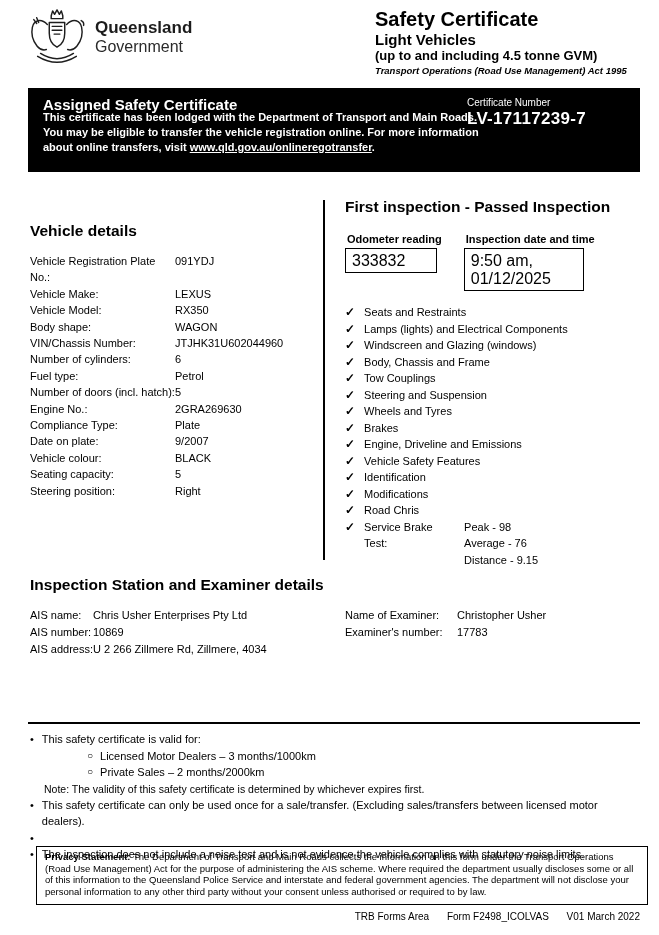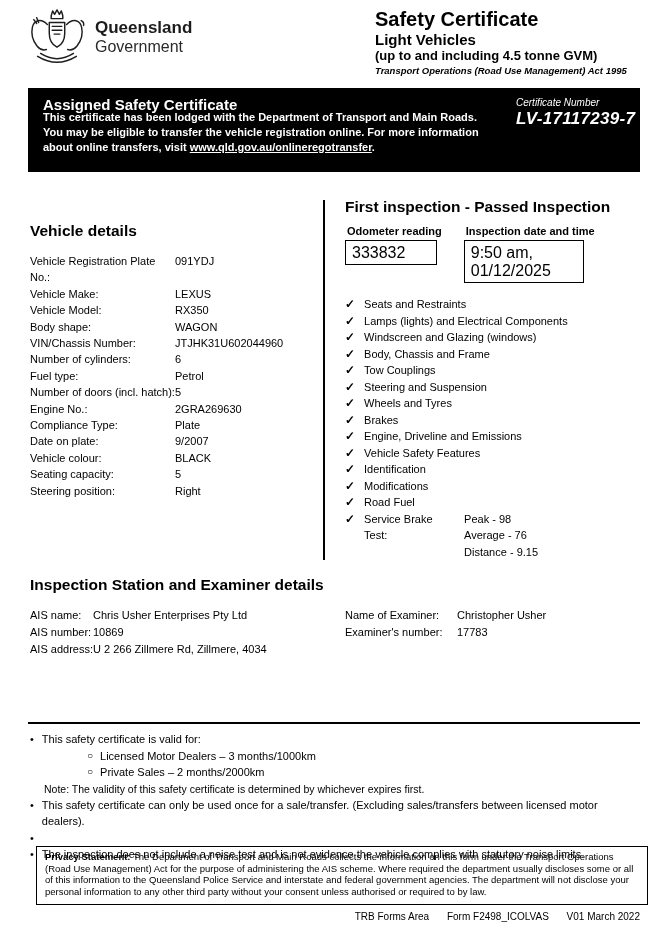--- a/index.html
+++ b/index.html
@@ -18,32 +18,32 @@
   .titleblock{position:absolute;left:375px;top:8px;}
   .t1{font-size:20px;font-weight:bold;line-height:23px;}
   .t2{font-size:15px;font-weight:bold;line-height:17px;}
   .t3{font-size:13px;font-weight:bold;line-height:16px;}
   .t4{font-size:9.5px;font-weight:bold;font-style:italic;line-height:13px;}
   
   .banner{position:absolute;left:28px;top:88px;width:612px;height:84px;background:#000000;color:#ffffff;}
   .banner-title{position:absolute;left:15px;top:8px;font-size:15px;font-weight:bold;}
   .banner-body{position:absolute;left:15px;top:22px;width:452px;font-size:11px;font-weight:bold;line-height:14.8px;}
   .banner-link{text-decoration:underline;color:#ffffff;cursor:pointer;}
-  .cert{position:absolute;left:488px;top:9px;font-style:italic;}
+  .cert{position:absolute;left:439px;top:9px;}
   .cert-label{font-size:10px;line-height:12px;}
   .cert-number{font-size:17px;font-weight:bold;letter-spacing:0.3px;}
   
   .section-heading{font-size:15.5px;font-weight:bold;}
   #vehicle{position:absolute;left:30px;top:198px;width:292px;margin-top:24px;}
   #vehicle .section-heading{margin-bottom:13px;}
   .vrow{display:flex;font-size:11px;line-height:16.4px;}
   .vlabel{width:145px;flex:none;}
   .vdivider{position:absolute;left:323px;top:200px;width:1.5px;height:360px;background:#000000;}
   #inspection{position:absolute;left:345px;top:198px;width:305px;}
-  #inspection .section-heading{margin-bottom:9px;}
+  #inspection .section-heading{margin-bottom:17px;}
   .fields{display:flex;gap:22px;}
   .field-label{font-size:11px;font-weight:bold;margin:0 0 3px 2px;}
   .field-box{border:1.5px solid #000;font-size:16px;padding:3px 6px 2px 6px;}
   .box-odometer{width:78px;}
   .box-date{width:106px;}
   .checklist{margin-top:13px;}
   .check-row{display:flex;gap:9px;font-size:11px;line-height:16.5px;}
   .tick{font-weight:bold;font-size:12px;flex:none;}
   .brake-row{display:flex;gap:9px;font-size:11px;line-height:16.5px;}
   .brake-label{width:91px;flex:none;}
@@ -258,21 +258,21 @@
         <span>Identification</span>
       </div>
 
       <div class="check-row">
         <span class="tick">✓</span>
         <span>Modifications</span>
       </div>
 
       <div class="check-row">
         <span class="tick">✓</span>
-        <span>Road Fuel</span>
+        <span>Road Chris</span>
       </div>
     </div>
   <div class="brake-row">
     <span class="tick">✓</span>
     <span class="brake-label">Service Brake Test:</span>
     <span class="brake-results">
 
         <span style="display:block;">Peak - 98</span>
 
         <span style="display:block;">Average - 76</span>

